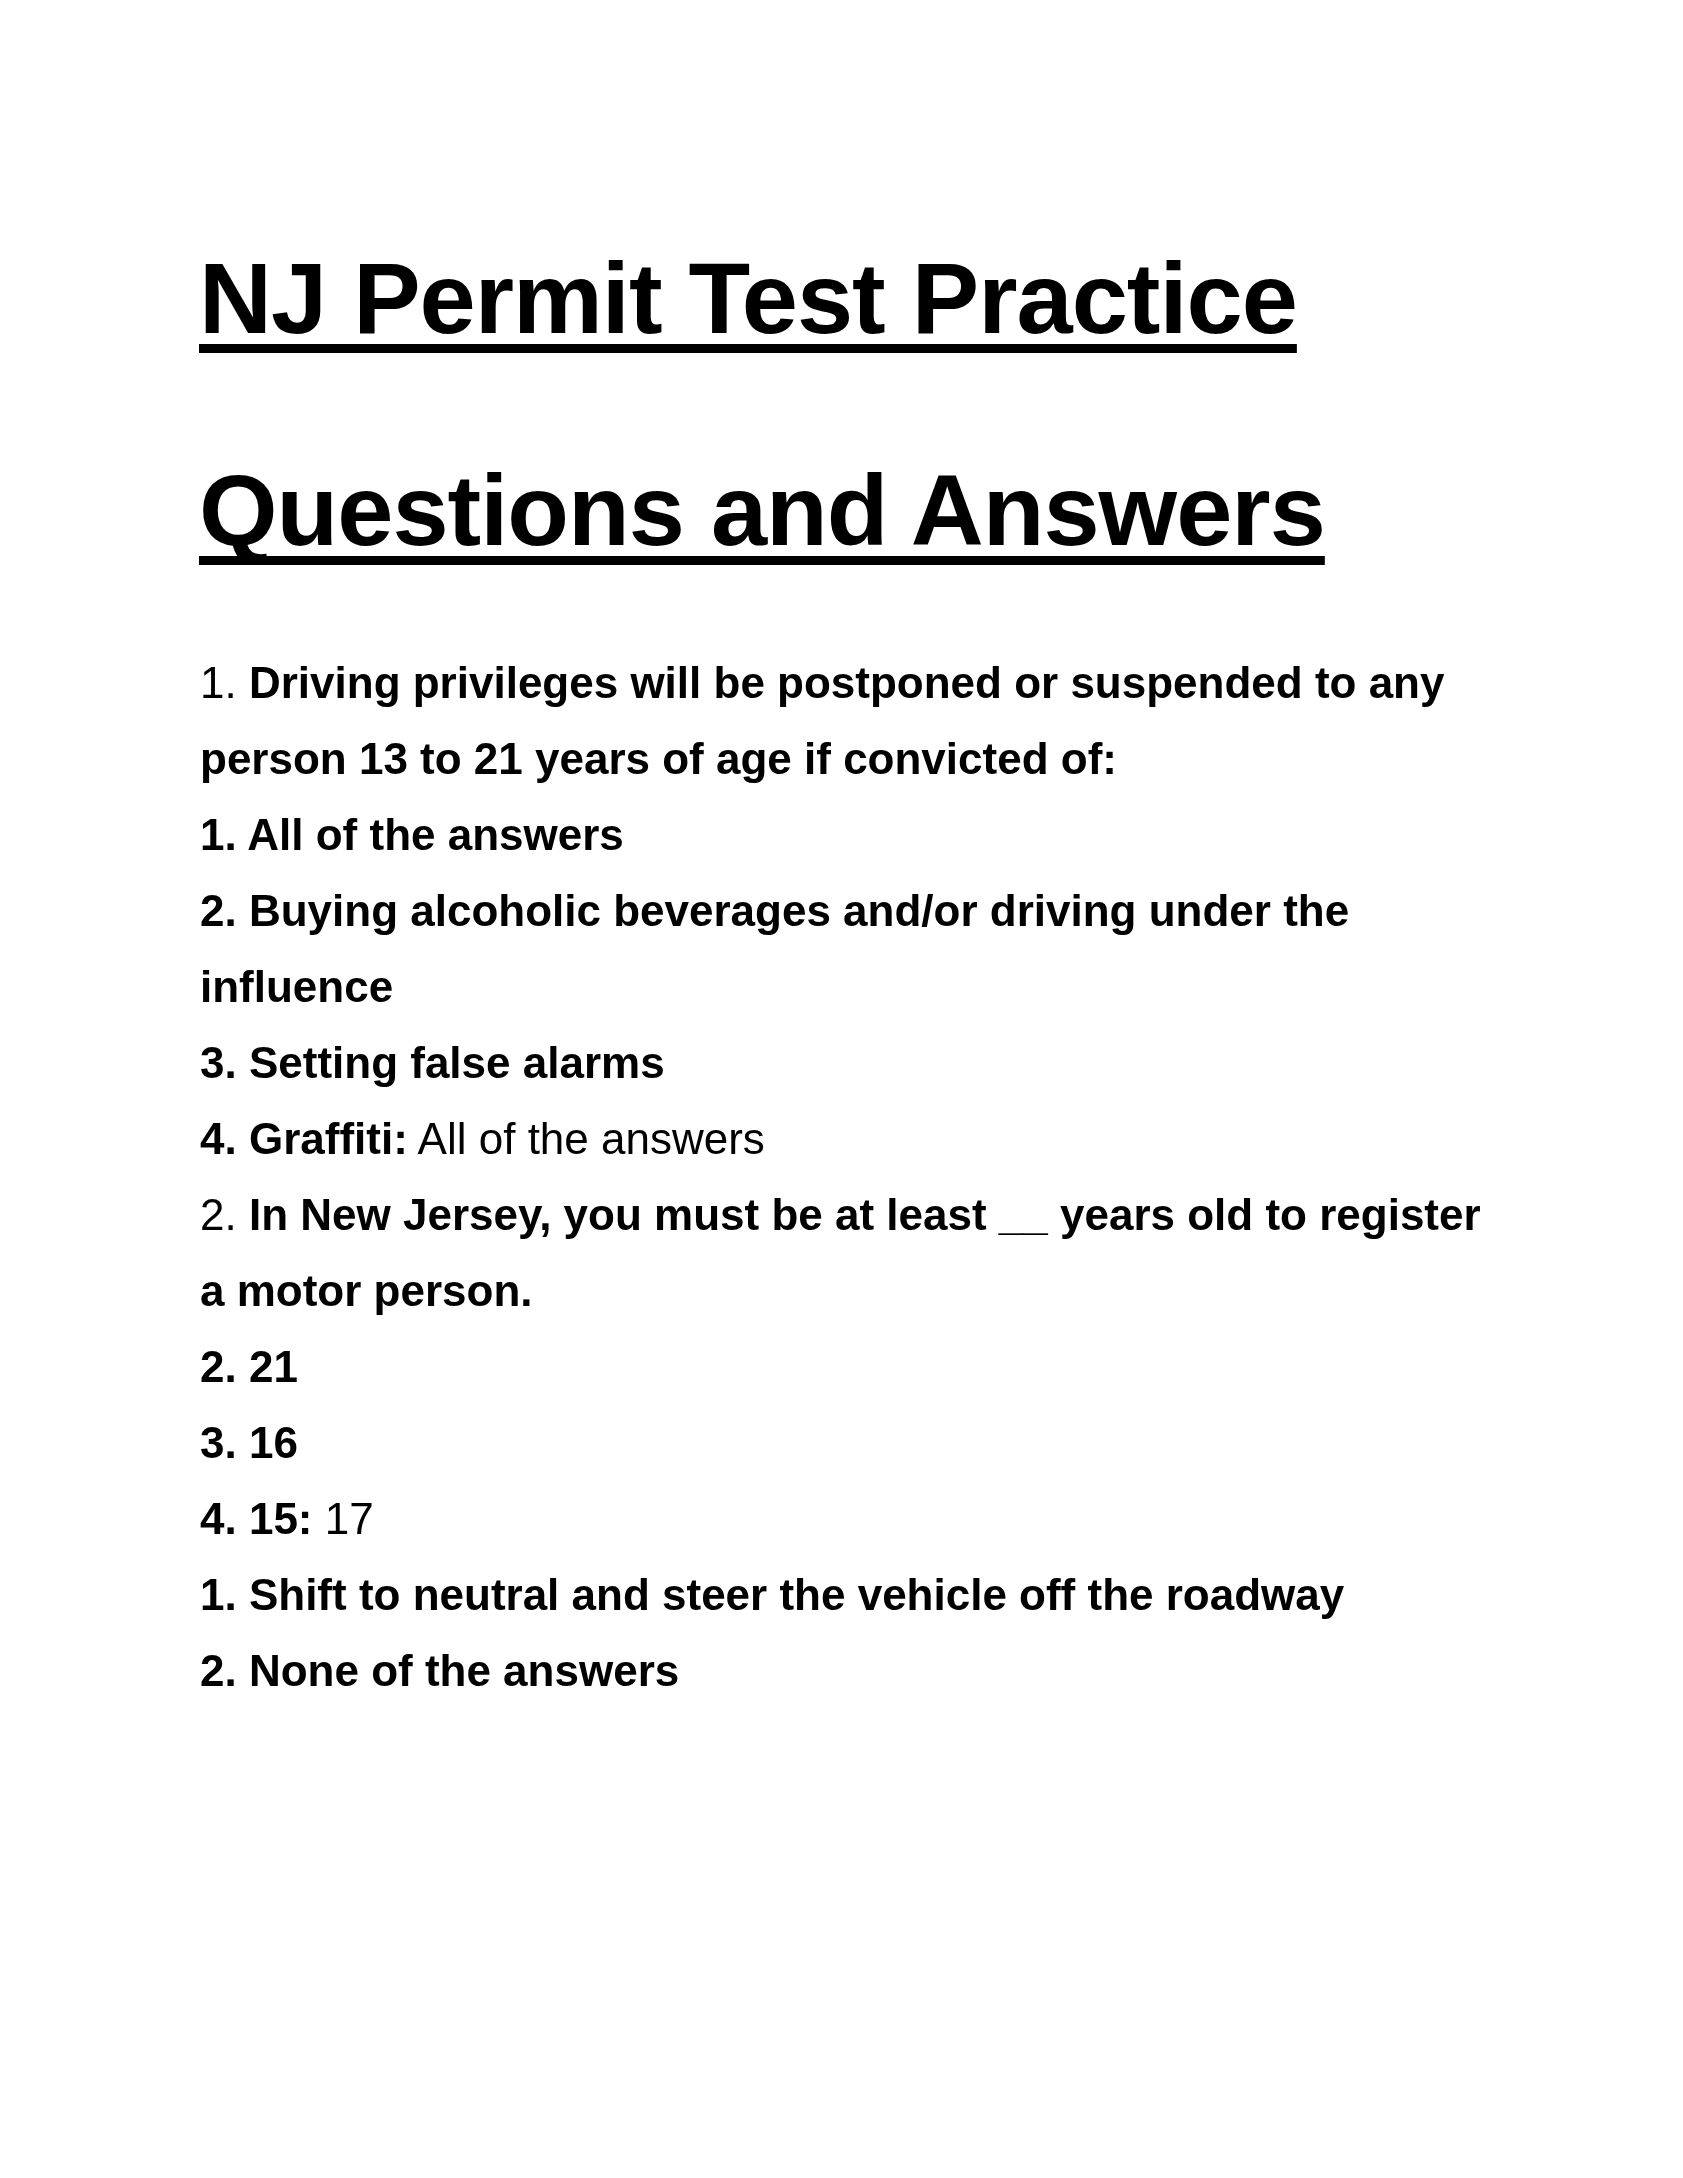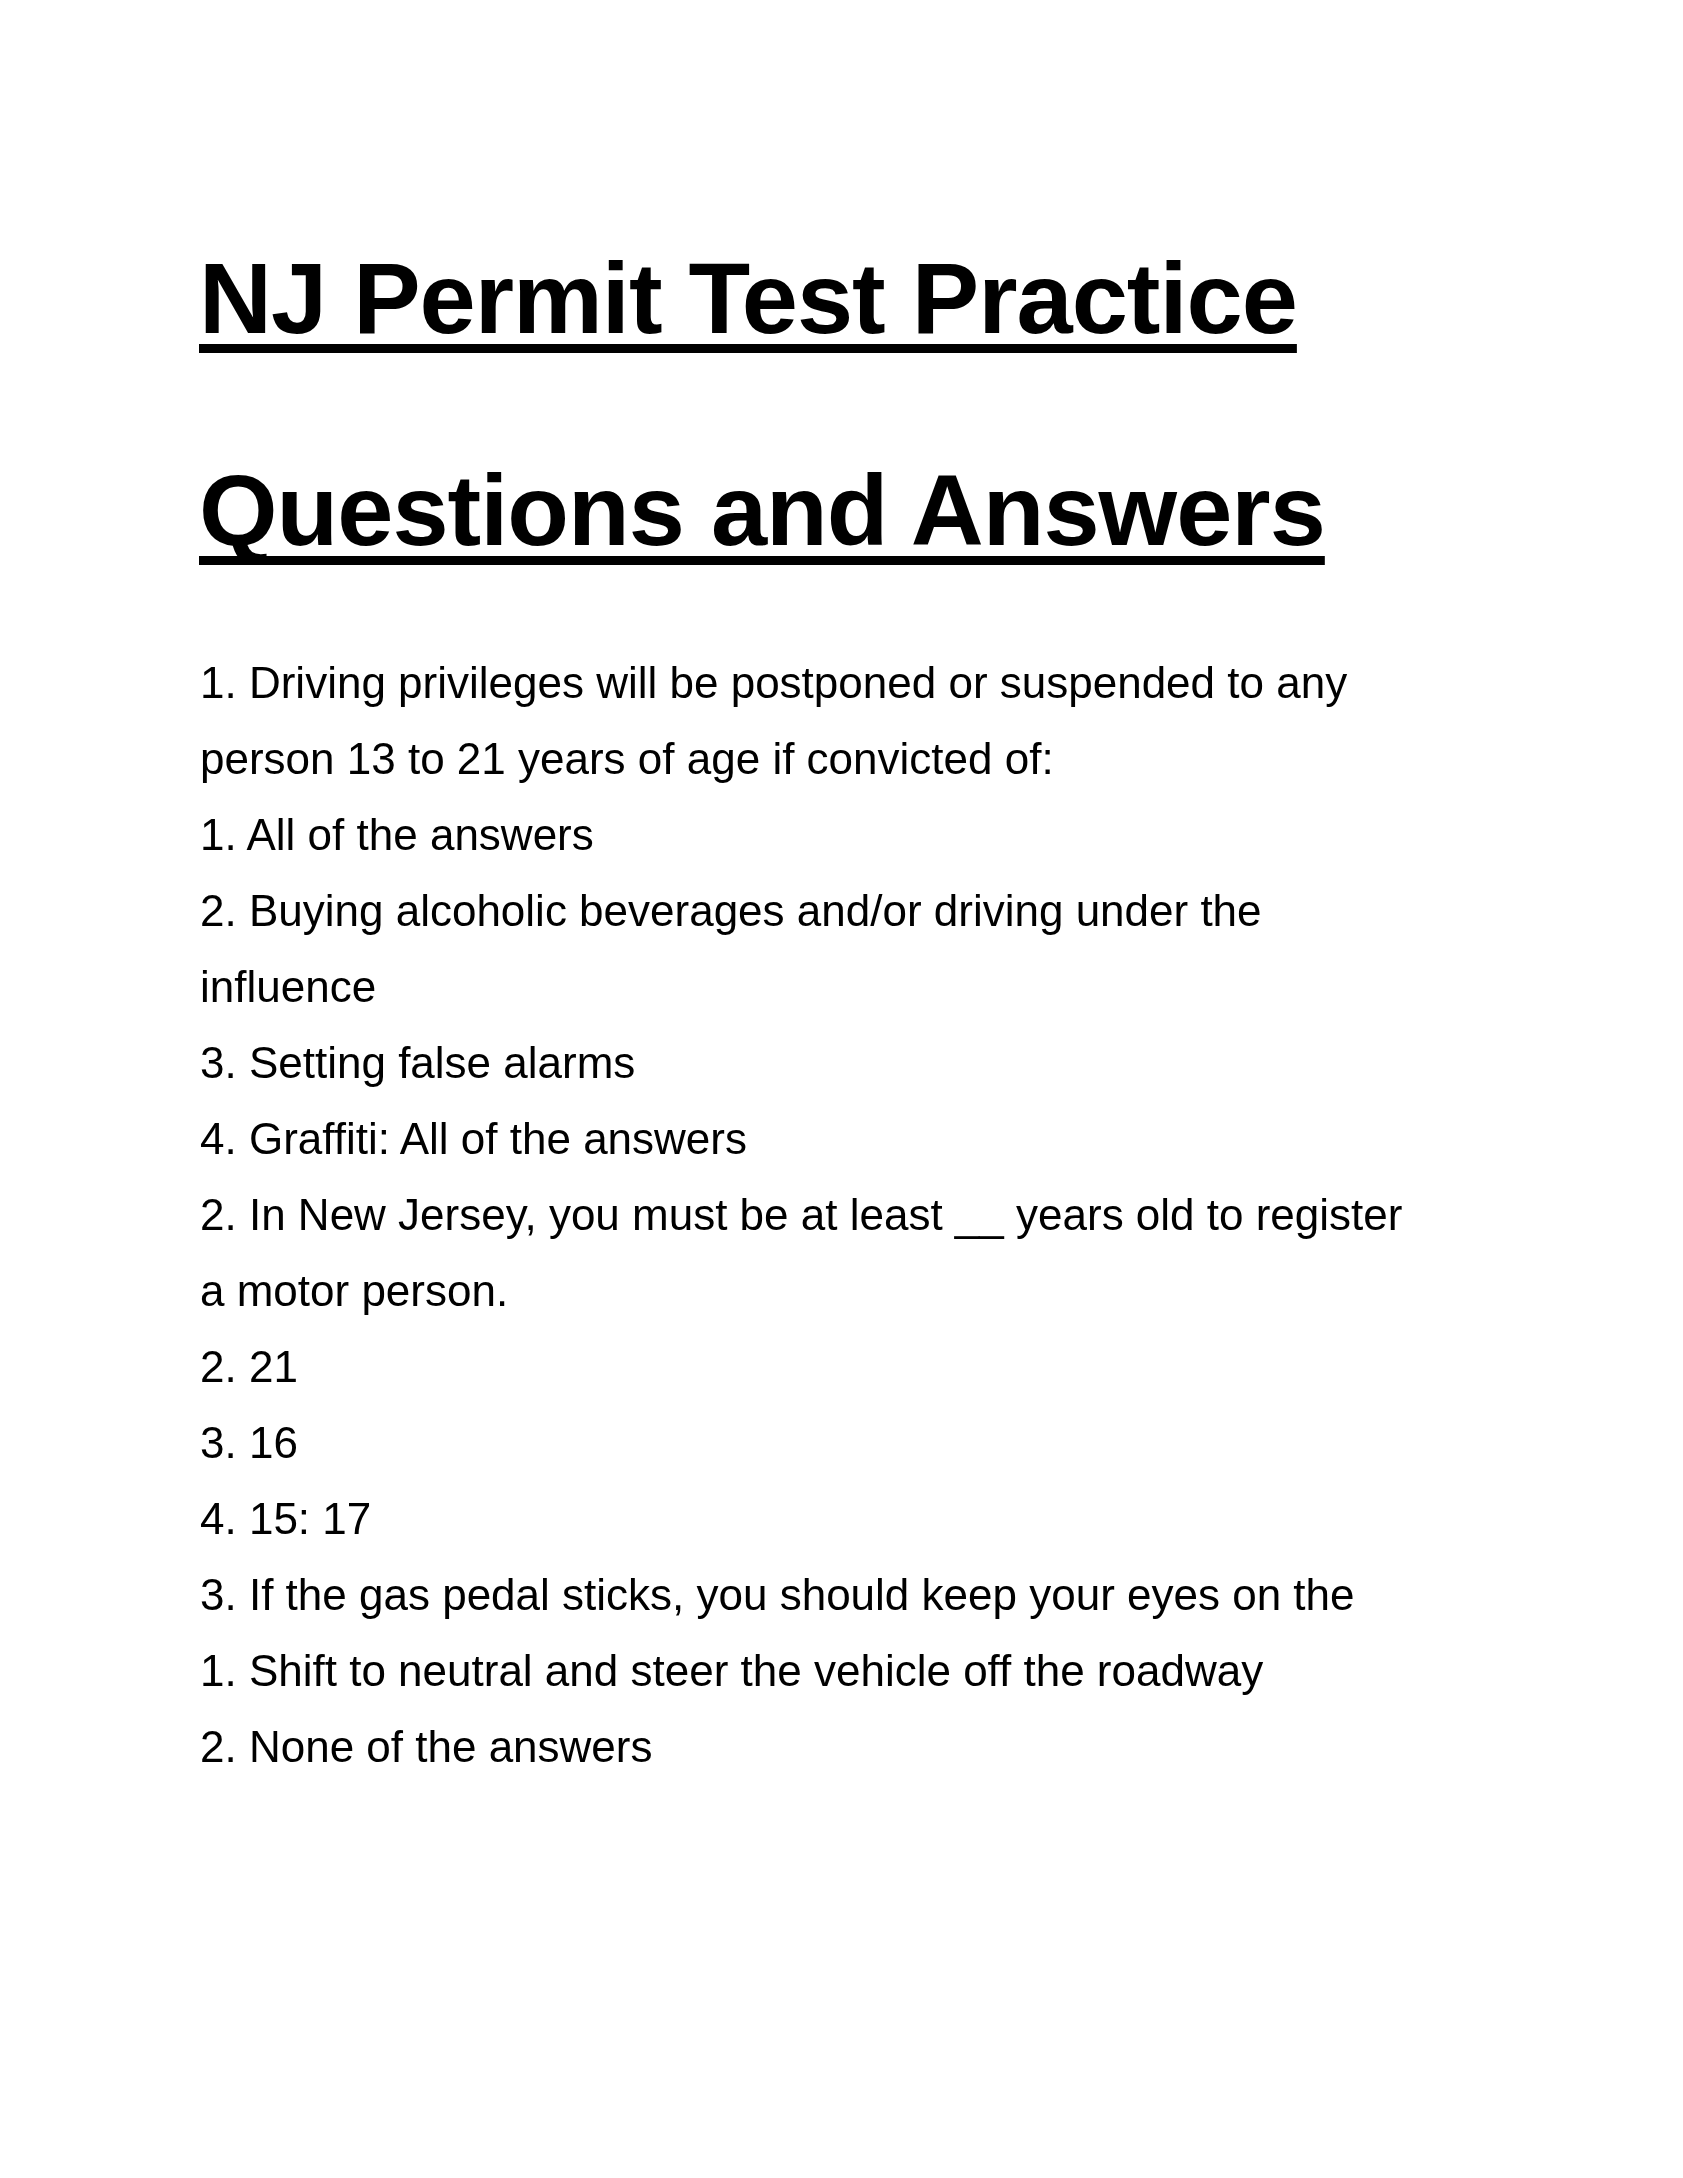--- a/index.html
+++ b/index.html
@@ -43,21 +43,21 @@
     left: 200px;
     top: 645px;
     width: 1386px;
     font-size: 44px;
     line-height: 76px;
   }
   .line {
     white-space: nowrap;
     height: 76px;
   }
-  .b { font-weight: normal; text-align: right; }
+  .b { font-weight: bold; text-align: right; }
   .r { font-weight: normal; }
 </style>
 </head>
 <body>
 
 <div class="page">
 
   <div class="title-line l1">NJ Permit Test Practice</div>
   <div class="title-line l2">Questions and Answers</div>
 
@@ -70,19 +70,18 @@
     <div class="line"><span class="b">influence</span></div>
     <div class="line"><span class="b">3. Setting false alarms</span></div>
     <div class="line"><span class="b">4. Graffiti:</span><span class="r"> </span><span class="r">All of the answers</span></div>
 
     <div class="line"><span class="r">2.</span><span class="r"> </span><span class="b">In New Jersey, you must be at least __ years old to register</span></div>
     <div class="line"><span class="b">a motor person.</span></div>
     <div class="line"><span class="b">2. 21</span></div>
     <div class="line"><span class="b">3. 16</span></div>
     <div class="line"><span class="b">4. 15:</span><span class="r"> </span><span class="r">17</span></div>
 
-    <div class="line"><span class="r">3.</span><span class="r"> </span><span class="b">If the gas pedal sticks, you should keep your eyes on the</span></div>
     <div class="line"><span class="b">1. Shift to neutral and steer the vehicle off the roadway</span></div>
     <div class="line"><span class="b">2. None of the answers</span></div>
 
   </div>
 </div>
 
 
 </body></html>

